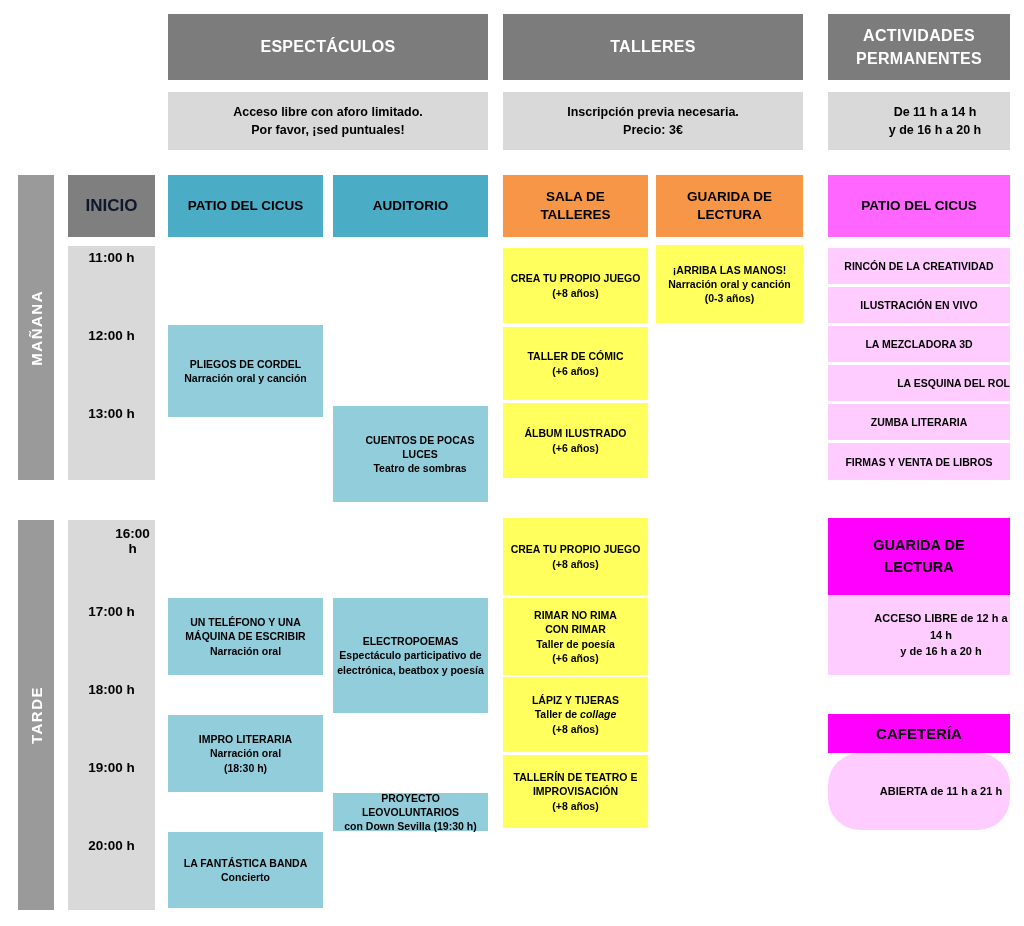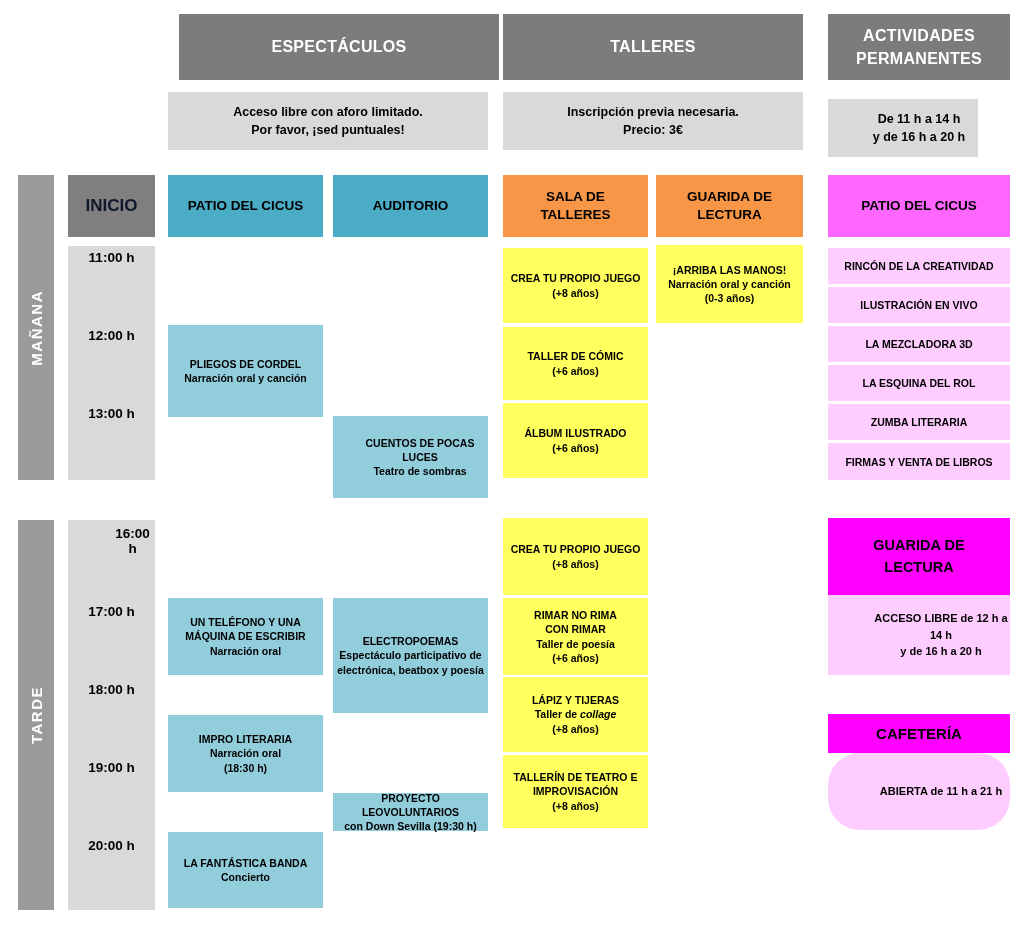--- a/index.html
+++ b/index.html
@@ -29,40 +29,40 @@
   .pinkrow{background:#ffccff;font-size:10.5px;}
   .bighdr{font-size:14.5px;line-height:1.5;}
   .pinknote{background:#ffccff;font-size:11px;line-height:1.5;padding-left:44px;}
   .it{font-style:italic;}
 </style>
 </head>
 <body>
 
 <div id="canvas">
 
-  <div class="abs hdr-dark center" style="left:168px;top:14px;width:320px;height:66px;margin-left:11px;">
+  <div class="abs hdr-dark center" style="left:168px;top:14px;width:320px;height:66px;">
     <span class="pre">ESPECTÁCULOS</span>
   </div>
   <div class="abs hdr-dark center" style="left:503px;top:14px;width:300px;height:66px;">
     <span class="pre">TALLERES</span>
   </div>
   <div class="abs hdr-dark center" style="left:828px;top:14px;width:182px;height:66px;line-height:1.45;">
     <span class="pre">ACTIVIDADES
 PERMANENTES</span>
   </div>
 
   <div class="abs note center" style="left:168px;top:92px;width:320px;height:58px;">
     <span class="pre">Acceso libre con aforo limitado.
 Por favor, ¡sed puntuales!</span>
   </div>
   <div class="abs note center" style="left:503px;top:92px;width:300px;height:58px;">
     <span class="pre">Inscripción previa necesaria.
 Precio: 3€</span>
   </div>
-  <div class="abs note center" style="left:828px;top:99px;width:150px;height:58px;padding-left:32px;">
+  <div class="abs note center" style="left:828px;top:92px;width:182px;height:58px;padding-left:32px;">
     <span class="pre">De 11 h a 14 h
 y de 16 h a 20 h</span>
   </div>
 
   <div class="abs inicio center" style="left:68px;top:175px;width:87px;height:62px;">
     <span>INICIO</span>
   </div>
   <div class="abs teal center colhdr" style="left:168px;top:175px;width:155px;height:62px;">
     <span class="pre">PATIO DEL CICUS</span>
   </div>
@@ -97,21 +97,21 @@
   <div class="abs time" style="left:68px;top:526px;padding-left:42px;">16:00 h</div>
   <div class="abs time" style="left:68px;top:604px;">17:00 h</div>
   <div class="abs time" style="left:68px;top:682px;">18:00 h</div>
   <div class="abs time" style="left:68px;top:760px;">19:00 h</div>
   <div class="abs time" style="left:68px;top:838px;">20:00 h</div>
 
   <div class="abs blue center cell" style="left:168px;top:325px;width:155px;height:92px;">
     <span class="pre">PLIEGOS DE CORDEL</span>
     <span class="pre">Narración oral y canción</span>
   </div>
-  <div class="abs blue center cell" style="left:333px;top:416px;width:155px;height:82px;padding-left:22px;">
+  <div class="abs blue center cell" style="left:333px;top:406px;width:155px;height:96px;padding-left:22px;">
     <span class="pre">CUENTOS DE POCAS LUCES</span>
     <span class="pre">Teatro de sombras</span>
   </div>
   <div class="abs yellow center cell" style="left:503px;top:248px;width:145px;height:75px;">
     <span class="pre">CREA TU PROPIO JUEGO</span>
     <span class="pre">(+8 años)</span>
   </div>
   <div class="abs yellow center cell" style="left:503px;top:327px;width:145px;height:73px;">
     <span class="pre">TALLER DE CÓMIC</span>
     <span class="pre">(+6 años)</span>
@@ -128,21 +128,21 @@
 
   <div class="abs pinkrow center" style="left:828px;top:248px;width:182px;height:36px;">
     <span>RINCÓN DE LA CREATIVIDAD</span>
   </div>
   <div class="abs pinkrow center" style="left:828px;top:287px;width:182px;height:36px;">
     <span>ILUSTRACIÓN EN VIVO</span>
   </div>
   <div class="abs pinkrow center" style="left:828px;top:326px;width:182px;height:36px;">
     <span>LA MEZCLADORA 3D</span>
   </div>
-  <div class="abs pinkrow center" style="left:828px;top:365px;width:182px;height:36px;">
+  <div class="abs pinkrow center" style="left:828px;top:365px;width:182px;height:36px;align-items:flex-end;">
     <span>LA ESQUINA DEL ROL</span>
   </div>
   <div class="abs pinkrow center" style="left:828px;top:404px;width:182px;height:36px;">
     <span>ZUMBA LITERARIA</span>
   </div>
   <div class="abs pinkrow center" style="left:828px;top:443px;width:182px;height:37px;">
     <span>FIRMAS Y VENTA DE LIBROS</span>
   </div>
 
   <div class="abs blue center cell" style="left:168px;top:598px;width:155px;height:77px;">

